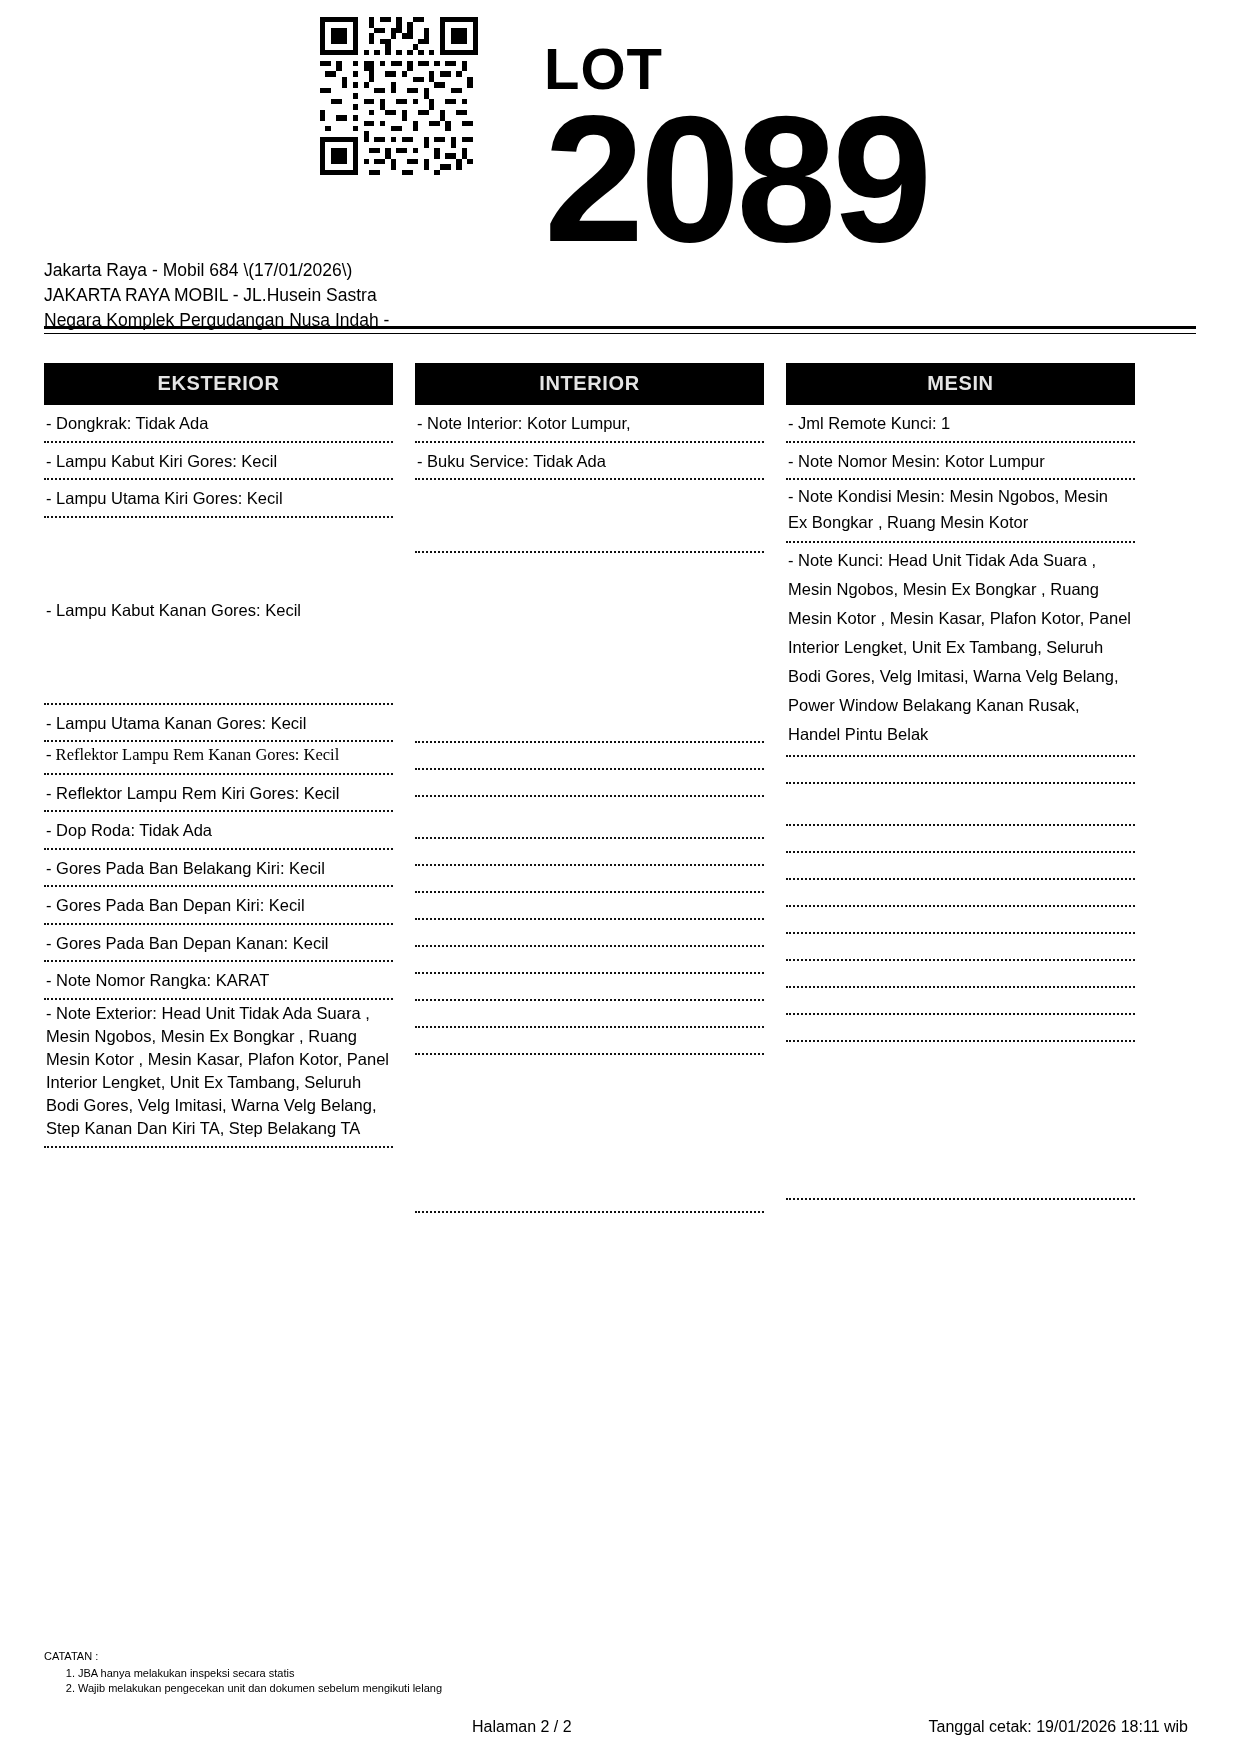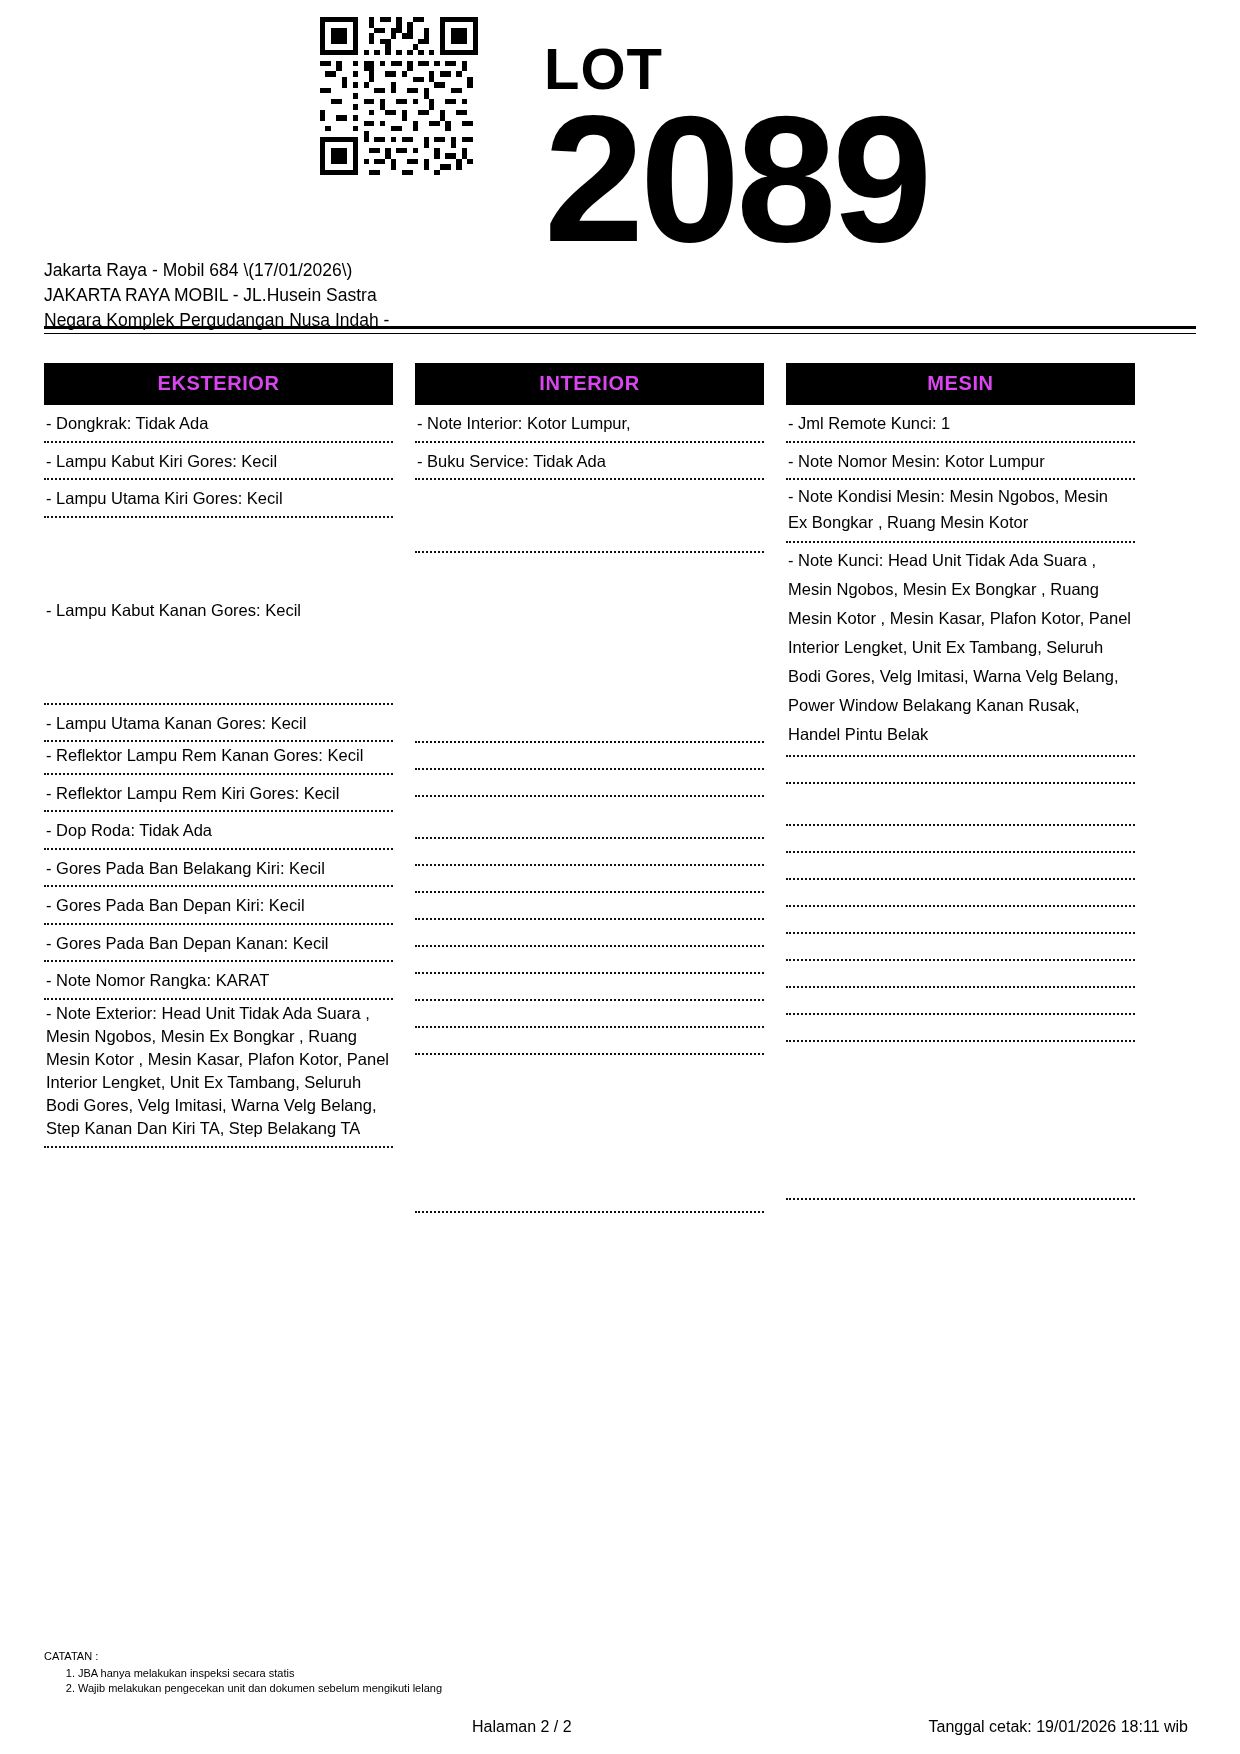--- a/index.html
+++ b/index.html
@@ -87,21 +87,21 @@
     gap: 22px;
     margin-top: 8px;
     align-items: flex-start;
   }
   .col {
     width: 349px;
     flex: 0 0 349px;
   }
   .col-head {
     background: #000;
-    color: #d946ef;
+    color: #e5e5e5;
     text-align: center;
     font-weight: bold;
     font-size: 20px;
     letter-spacing: 0.6px;
     padding: 9px 0 10px 0;
   }
   .row {
     font-size: 16.5px;
     line-height: 22.5px;
     padding: 7px 4px 6px 2px;
@@ -298,21 +298,21 @@
 
   <div class="columns">
 
     <div class="col">
       <div class="col-head">EKSTERIOR</div>
       <div class="row">- Dongkrak: Tidak Ada</div>
       <div class="row">- Lampu Kabut Kiri Gores: Kecil</div>
       <div class="row">- Lampu Utama Kiri Gores: Kecil</div>
       <div class="row" style="min-height:172px; display:flex; align-items:center;">- Lampu Kabut Kanan Gores: Kecil</div>
       <div class="row">- Lampu Utama Kanan Gores: Kecil</div>
-      <div class="row" style="padding-top:2px;">- Reflektor Lampu Rem Kanan Gores: Kecil</div>
+      <div class="row" style="padding-top:2px;font-family:Liberation Serif, serif;">- Reflektor Lampu Rem Kanan Gores: Kecil</div>
       <div class="row">- Reflektor Lampu Rem Kiri Gores: Kecil</div>
       <div class="row">- Dop Roda: Tidak Ada</div>
       <div class="row">- Gores Pada Ban Belakang Kiri: Kecil</div>
       <div class="row">- Gores Pada Ban Depan Kiri: Kecil</div>
       <div class="row">- Gores Pada Ban Depan Kanan: Kecil</div>
       <div class="row">- Note Nomor Rangka: KARAT</div>
       <div class="row" style="padding-top:2px; line-height:23px;">- Note Exterior: Head Unit Tidak Ada Suara , Mesin Ngobos, Mesin Ex Bongkar , Ruang Mesin Kotor , Mesin Kasar, Plafon Kotor, Panel Interior Lengket, Unit Ex Tambang, Seluruh Bodi Gores, Velg Imitasi, Warna Velg Belang, Step Kanan Dan Kiri TA, Step Belakang TA</div>
     </div>
 
     <div class="col">

